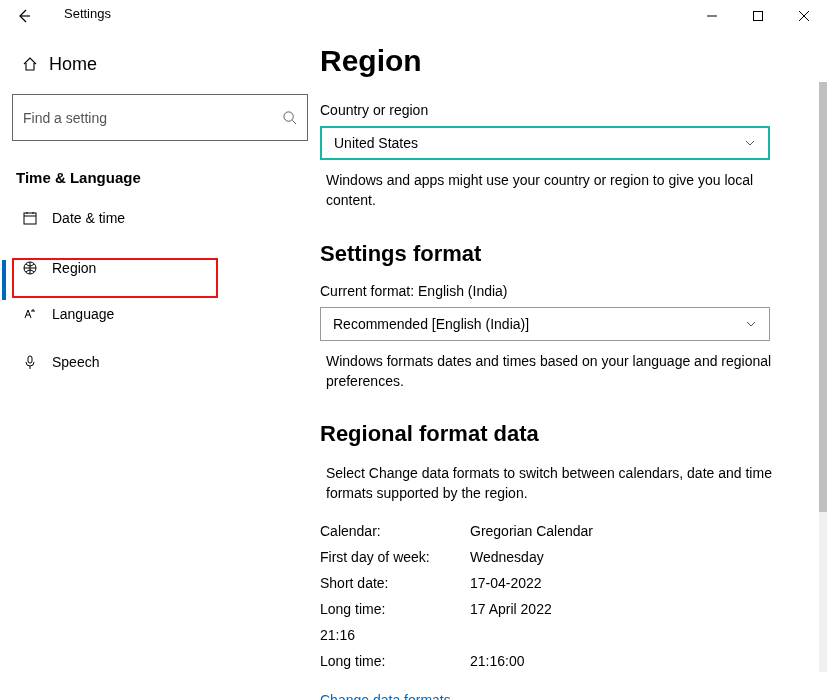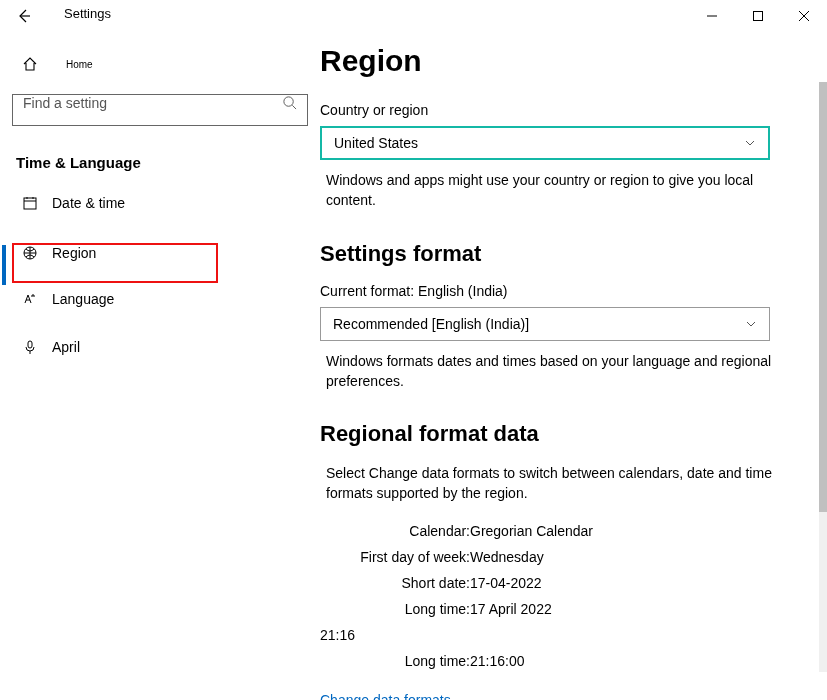--- a/index.html
+++ b/index.html
@@ -8,23 +8,23 @@
 .titlebar { height: 32px; display: flex; align-items: center; position: relative; }
 .titlebar .back-btn { width: 48px; height: 32px; display: flex; align-items: center; justify-content: center; }
 .titlebar .title { position: absolute; left: 64px; top: 6px; font-size: 13px; }
 .win-ctrls { position: absolute; right: 0; top: 0; display: flex; }
 .win-ctrls > div { width: 46px; height: 32px; display: flex; align-items: center; justify-content: center; }
 
 .main { display: flex; height: calc(700px - 32px); }
 .sidebar { width: 320px; padding: 12px 8px 0 12px; }
 .home-row { display: flex; align-items: center; height: 40px; padding-left: 4px; margin-bottom: 10px; }
 .home-row .icon { width: 28px; display: flex; justify-content: center; }
-.home-row .txt { margin-left: 22px; font-size: 10px; }
-
-.search { border: 1px solid #666; height: 32px; display: flex; align-items: flex-start; padding: 0 10px; margin-right: 4px; margin-bottom: 28px; justify-content: space-between; }
+.home-row .txt { margin-left: 5px; font-size: 18px; }
+
+.search { border: 1px solid #666; height: 47px; display: flex; align-items: center; padding: 0 10px; margin-right: 4px; margin-bottom: 28px; justify-content: space-between; }
 .search input { border: none; outline: none; font-size: 14px; width: 240px; background: transparent; }
 .search input::placeholder { color: #555; }
 
 .sidebar-title { font-weight: 600; font-size: 15px; padding-left: 4px; margin-bottom: 24px; }
 
 .nav-item { display: flex; align-items: flex-start; height: 40px; padding-left: 4px; position: relative; margin-bottom: 8px; }
 .nav-item .icon { width: 28px; display: flex; justify-content: center; }
 .nav-item .txt { margin-left: 8px; }
 .nav-item.active::before { content: ""; position: absolute; left: -12px; top: 0; width: 4px; height: 40px; background: #0067c0; }
 .nav-item.highlight { border: 2px solid #e11; width: 206px; }
@@ -35,21 +35,21 @@
 .content h1 { font-size: 30px; font-weight: 600; margin-bottom: 24px; }
 .content .label { font-size: 14px; margin-bottom: 8px; }
 .content h2 { font-size: 22px; font-weight: 600; margin-top: 30px; margin-bottom: 16px; }
 .content .desc { font-size: 14px; margin-top: 10px; line-height: 1.45; max-width: 450px; margin-left: 6px; }
 
 .dropdown { border: 1px solid #999; height: 34px; display: flex; align-items: center; padding: 0 12px; justify-content: space-between; width: 450px; }
 .dropdown.red { border: 2px solid #14b8a6; }
 .chevron { width: 12px; height: 12px; }
 
 .data-table { margin-top: 14px; }
-.data-row { display: flex; height: 26px; align-items: center; text-align: right; }
+.data-row { display: flex; height: 26px; align-items: center; }
 .data-row .k { width: 150px; font-size: 14px; }
 .data-row .v { font-size: 14px; }
 
 .link { color: #0067c0; margin-top: 18px; font-size: 14px; }
 
 .vscroll-track { position: absolute; right: 0; top: 82px; width: 8px; height: 590px; background: #f0f0f0; }
 .vscroll-thumb { position: absolute; right: 0; width: 8px; background: #c0c0c0; }
 </style>
 </head>
 <body>
@@ -126,21 +126,21 @@
         </span>
       <span class="txt">Language</span>
     </div>
     <div class="nav-item">
       <span class="icon">
           <svg width="16" height="16" viewBox="0 0 16 16">
             <rect x="6" y="2" width="4" height="7" rx="2" stroke="#000" fill="none"></rect>
             <path d="M4 8 Q4 12 8 12 Q12 12 12 8 M8 12 V15" stroke="#000" fill="none"></path>
           </svg>
         </span>
-      <span class="txt">April</span>
+      <span class="txt">Speech</span>
     </div>
   </div>
 
   <div class="content">
     <div class="content-scroll">
       <h1>Region</h1>
 
       <div class="label">Country or region</div>
       <div class="dropdown red">
         <span>United States</span>

